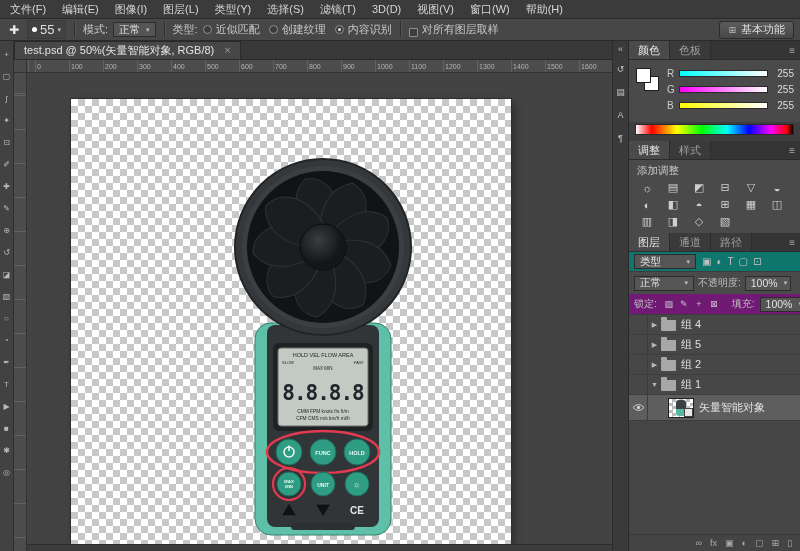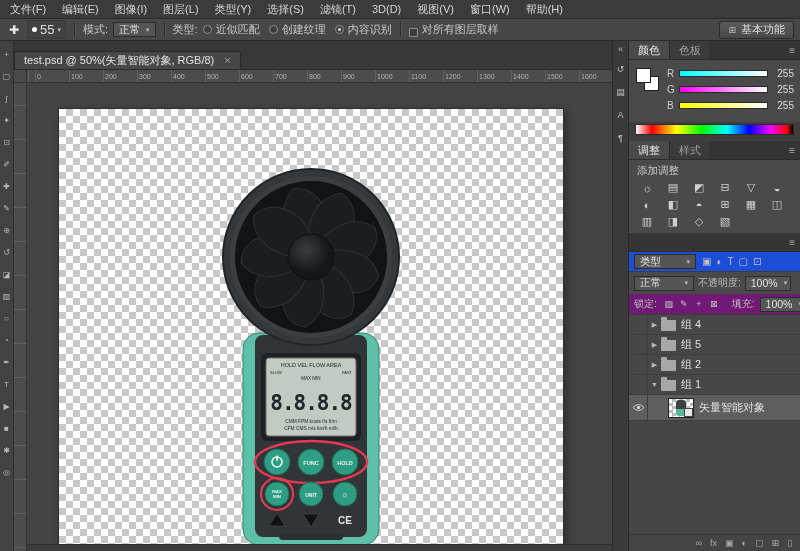--- a/index.html
+++ b/index.html
@@ -31,35 +31,35 @@
   .spacer{flex:1}
   .workspace-btn{display:flex;align-items:center;gap:5px;background:linear-gradient(#5b5b5b,#484848);border:1px solid #2b2b2b;border-radius:3px;color:#ddd;font-size:11px;height:18px;padding:0 8px;font-family:inherit;white-space:nowrap}
   .ws-icon{font-size:9px;color:#bbb}
 
   
   .body-row{display:flex;height:510px}
   .toolstrip{width:14px;background:#424242;border-right:1px solid #2e2e2e;display:flex;flex-direction:column;align-items:center;padding-top:2px;overflow:hidden}
   .tool{height:22px;width:14px;display:flex;align-items:center;justify-content:center;font-size:8px;color:#b9b9b9;flex:none}
 
   .doc-col{flex:1;display:flex;flex-direction:column;min-width:0}
-  .tabbar{height:29px;background:#383838;display:flex;align-items:flex-end;border-bottom:1px solid #2a2a2a}
+  .tabbar{height:19px;background:#383838;display:flex;align-items:flex-end;border-bottom:1px solid #2a2a2a}
   .doc-tab{display:flex;align-items:center;gap:10px;background:#474747;border:1px solid #2a2a2a;border-bottom:none;height:18px;padding:0 9px;font-size:11px;color:#e3e3e3}
   .tab-close{color:#9a9a9a;font-size:11px;line-height:1}
 
   .ruler-row{display:flex;height:13px}
   .ruler-corner{width:13px;height:13px;background:#4a4a4a;border-right:1px solid #333;border-bottom:1px solid #333;flex:none}
   .hruler{flex:1;background:#4c4c4c;border-bottom:1px solid #333;display:flex;padding-left:8px;font-size:7px;color:#b5b5b5;overflow:hidden;background-image:repeating-linear-gradient(to right,#616161 0 1px,transparent 1px 34px);background-position:8px 0}
   .hr-num{width:34px;flex:none;padding-left:2px;line-height:13px}
 
   .canvas-row{flex:1;display:flex;min-height:0}
   .vruler{width:13px;background:#4c4c4c;border-right:1px solid #333;display:flex;flex-direction:column;padding-top:22px;font-size:7px;color:#b5b5b5;overflow:hidden;background-image:repeating-linear-gradient(to bottom,#616161 0 1px,transparent 1px 34px);background-position:0 22px;flex:none}
   .vr-num{height:34px;width:13px;flex:none;line-height:13px;text-align:center;transform:rotate(-90deg)}
 
   .canvas{flex:1;position:relative;background:#434343;overflow:hidden}
-  .document{position:absolute;left:32px;top:26px;width:504px;height:445px;background:conic-gradient(#c8c8c8 25%,#fff 0 50%,#c8c8c8 0 75%,#fff 0);background-size:14px 14px;box-shadow:0 0 0 1px #2e2e2e,3px 3px 8px rgba(0,0,0,.35)}
+  .document{position:absolute;left:44px;top:26px;width:440px;height:445px;background:conic-gradient(#c8c8c8 25%,#fff 0 50%,#c8c8c8 0 75%,#fff 0);background-size:14px 14px;box-shadow:0 0 0 1px #2e2e2e,3px 3px 8px rgba(0,0,0,.35)}
   .device{position:absolute;left:162px;top:58px}
   .hscroll{position:absolute;left:0;right:0;bottom:0;height:7px;background:#3c3c3c;border-top:1px solid #2e2e2e}
 
   
   .mini-dock{width:16px;background:#3a3a3a;border-left:1px solid #2c2c2c;display:flex;flex-direction:column;align-items:center;padding-top:3px;gap:10px;flex:none}
   .dock-collapse{color:#bbb;font-size:9px}
   .mini-icons{display:flex;flex-direction:column;gap:13px;align-items:center}
   .mini-icon{color:#c2c2c2;font-size:9px}
 
   
@@ -86,21 +86,21 @@
   .ch-bar.b{background:linear-gradient(to right,#ffff00,#ffffff)}
   .ch-val{width:22px;text-align:right;font-size:10px;color:#ddd}
   .spectrum{height:11px;margin:2px 6px 6px;background:linear-gradient(to right,#ffffff 0,#ff0000 10%,#ffff00 26%,#00ff00 42%,#00ffff 58%,#0000ff 72%,#ff00ff 86%,#ff0000 96%,#000 100%);border:1px solid #2a2a2a;flex:none}
 
   .adjust-panel{height:92px;flex:none}
   .adjust-header{font-size:10.5px;color:#c6c6c6;padding:4px 8px 1px;background:#4a4a4a}
   .adj-grid{flex:1;background:#4a4a4a;display:flex;flex-wrap:wrap;align-content:flex-start;gap:0 2px;padding:0 6px 3px}
   .adj-icon{width:24px;height:17px;display:flex;align-items:center;justify-content:center;font-size:11px;color:#cfcfcf}
 
   .layers-panel{flex:1}
-  .filter-row{background:#1d4ed8;border-bottom:1px solid #3b3b3b;display:flex;align-items:center;gap:4px;padding:0 5px;height:20px;flex:none}
+  .filter-row{background:#0f766e;border-bottom:1px solid #3b3b3b;display:flex;align-items:center;gap:4px;padding:0 5px;height:20px;flex:none}
   .filter-select{width:62px;justify-content:space-between}
   .filter-icons{display:flex;gap:5px;margin-left:2px}
   .f-icon{font-size:10px;color:#c2c2c2}
   .blend-row{background:#4a4a4a;display:flex;align-items:center;gap:4px;padding:0 5px;height:22px;flex:none}
   .blend-select{width:60px;justify-content:space-between}
   .sm-label{font-size:10px;color:#bdbdbd;white-space:nowrap}
   .opacity-select,.fill-select{width:46px}
   .lock-row{background:#701a75;border-bottom:1px solid #3b3b3b;display:flex;align-items:center;gap:5px;padding:0 5px;height:21px;flex:none}
   .lk{font-size:9px;color:#c5c5c5;width:10px;text-align:center}
   .lock-row .fill{margin-left:8px}
@@ -452,20 +452,26 @@
             <span class="adj-icon">◫</span>
             <span class="adj-icon">▥</span>
             <span class="adj-icon">◨</span>
             <span class="adj-icon">◇</span>
             <span class="adj-icon">▧</span>
           </div>
       </section>
 
       <section class="panel layers-panel">
         <div class="tab-row">
+          <div class="tabs">
+
+          <span class="ptab active">图层</span>
+              <span class="ptab">通道</span>
+              <span class="ptab">路径</span>
+            </div>
           <span class="panel-menu">≡</span>
         </div>
         <div class="filter-row">
           <div class="mini-select filter-select">
             <span>类型</span>
             <span class="caret">▾</span>
           </div>
           <div class="filter-icons">
 
           <span class="f-icon">▣</span>

